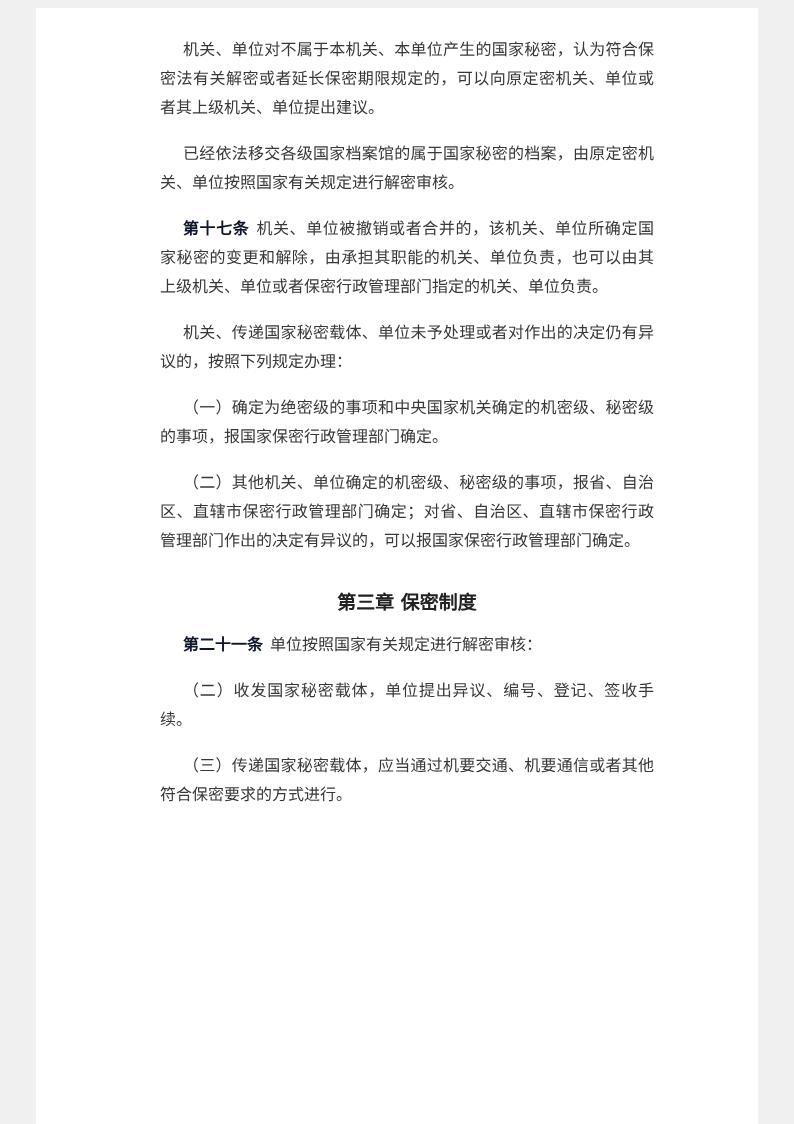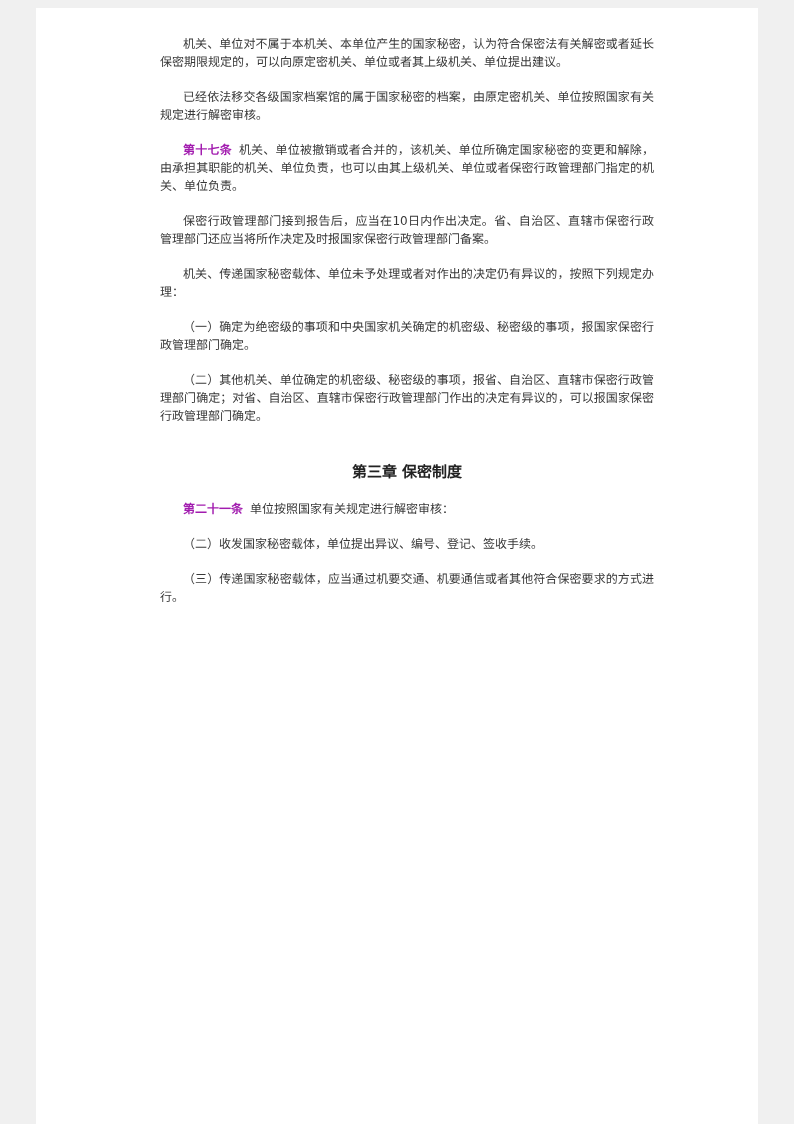--- a/index.html
+++ b/index.html
@@ -17,36 +17,36 @@
   }
   .page {
     box-sizing: border-box;
     width: 722px;
     min-height: 1116px;
     margin: 8px auto 0 auto;
     background: #ffffff;
     padding: 27px 104px 60px 124px;
   }
   .para {
-    font-size: 12px;
-    line-height: 18px;
+    font-size: 16px;
+    line-height: 29px;
     color: #383838;
     text-align: justify;
     text-indent: 23px;
     margin: 0 0 17px 0;
   }
   .para strong {
     font-weight: bold;
-    color: #a21caf;
+    color: #0f172a;
   }
   .para strong:not(:empty) {
     margin-right: 7px;
   }
   .chapter-heading {
-    font-size: 15px;
+    font-size: 19px;
     line-height: 23px;
     font-weight: bold;
     color: #222222;
     text-align: center;
     text-indent: 0;
     margin: 36px 0 16px 0;
   }
 </style>
 </head>
 <body>
@@ -55,21 +55,20 @@
   <div class="page">
 
     <p class="para"><strong></strong><span>机关、单位对不属于本机关、本单位产生的国家秘密，认为符合保密法有关解密或者延长保密期限规定的，可以向原定密机关、单位或者其上级机关、单位提出建议。</span></p>
 
     <p class="para"><strong></strong><span>已经依法移交各级国家档案馆的属于国家秘密的档案，由原定密机关、单位按照国家有关规定进行解密审核。</span></p>
 
     <p class="para"><strong>第十七条</strong><span>机关、单位被撤销或者合并的，该机关、单位所确定国家秘密的变更和解除，由承担其职能的机关、单位负责，也可以由其上级机关、单位或者保密行政管理部门指定的机关、单位负责。</span></p>
 
 
 
-    <p class="para"><strong></strong><span>保密行政管理部门接到报告后，应当在10日内作出决定。省、自治区、直辖市保密行政管理部门还应当将所作决定及时报国家保密行政管理部门备案。</span></p>
 
 
     <p class="para"><strong></strong><span>机关、传递国家秘密载体、单位未予处理或者对作出的决定仍有异议的，按照下列规定办理：</span></p>
 
     <p class="para"><strong></strong><span>（一）确定为绝密级的事项和中央国家机关确定的机密级、秘密级的事项，报国家保密行政管理部门确定。</span></p>
 
     <p class="para"><strong></strong><span>（二）其他机关、单位确定的机密级、秘密级的事项，报省、自治区、直辖市保密行政管理部门确定；对省、自治区、直辖市保密行政管理部门作出的决定有异议的，可以报国家保密行政管理部门确定。</span></p>
 
 
     <h2 class="chapter-heading">第三章 保密制度</h2>

